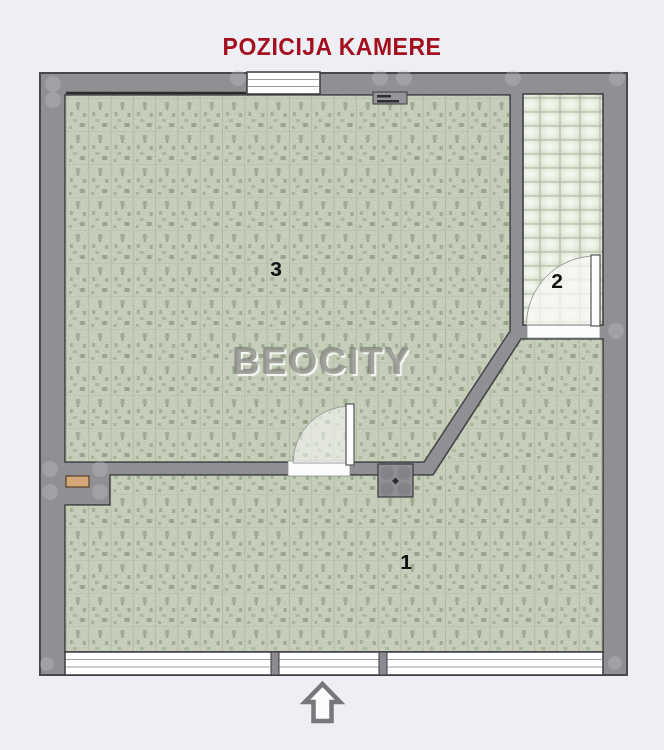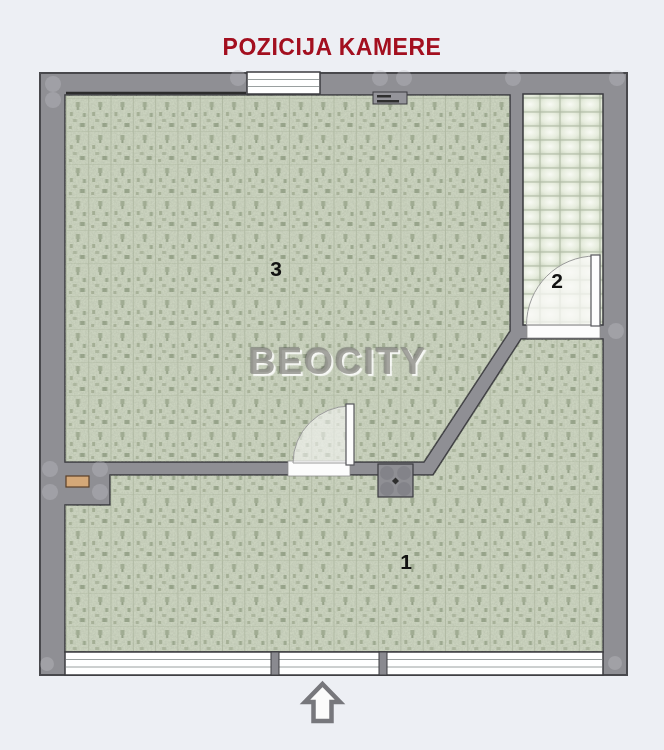--- a/index.html
+++ b/index.html
@@ -24,21 +24,21 @@
     position:absolute;
     transform:translate(-50%,-50%);
     font-size:21px;
     font-weight:bold;
     color:#111;
   }
   .watermark{
     position:absolute;
     left:233px;top:341px;
     width:210px;
-    text-align:center;
+    text-align:left;
     pointer-events:none;
   }
   .watermark-main{
     font-size:37px;
     font-weight:bold;
     letter-spacing:2px;
     color:rgba(150,150,145,0.85);
     text-shadow:2px 2px 1px rgba(255,255,255,0.85), -1px -1px 1px rgba(70,70,70,0.45);
   }
   .watermark-sub{

